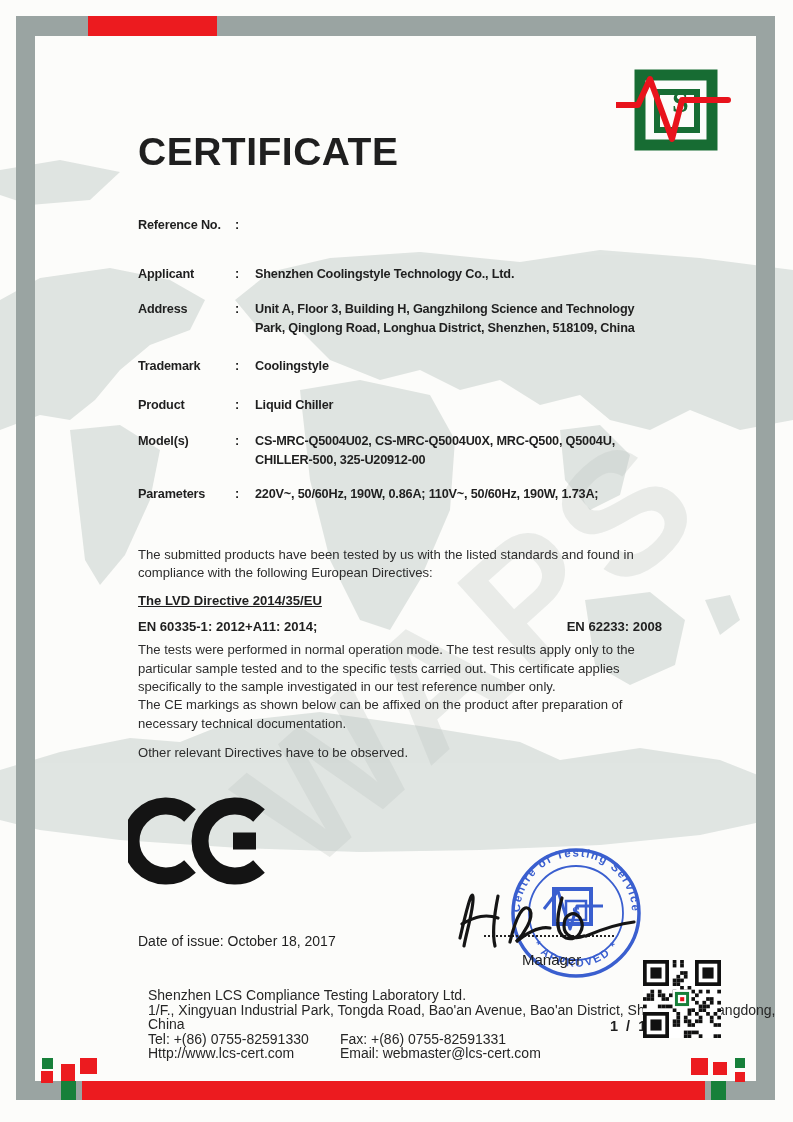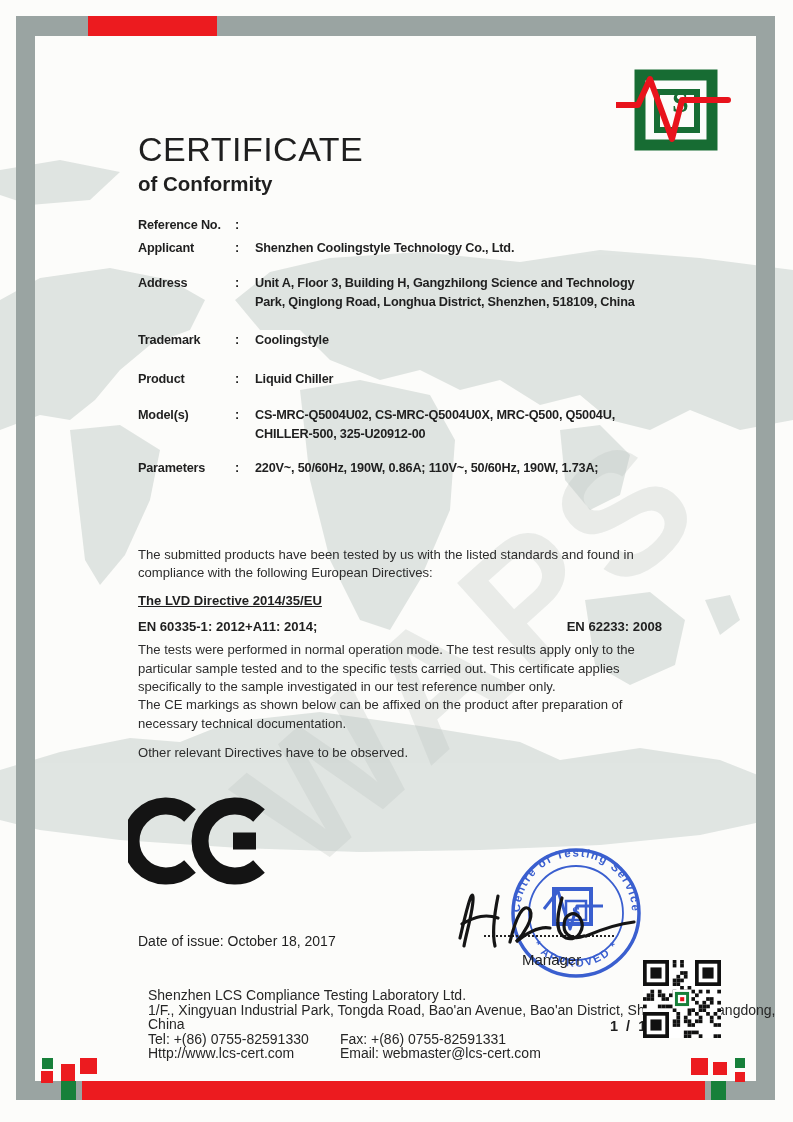--- a/index.html
+++ b/index.html
@@ -15,21 +15,21 @@
   .bar{position:absolute;background:#9aa4a2;z-index:2;}
   .frame-top{left:16px;top:16px;width:759px;height:20px;}
   .frame-left{left:16px;top:16px;width:19px;height:1084px;}
   .frame-right{left:756px;top:16px;width:19px;height:1084px;}
   .frame-bottom{left:16px;top:1081px;width:759px;height:19px;}
   .red{background:#ec1b1f !important;}
   .green{background:#17803a !important;}
   .accent{position:absolute;z-index:3;}
   
   .content{position:absolute;z-index:4;}
-  .title1{font-size:34px;font-weight:normal;letter-spacing:0.5px;}
+  .title1{font-size:39px;font-weight:bold;letter-spacing:0.5px;}
   .title2{font-size:20.5px;font-weight:bold;margin-top:3px;}
   .fields{left:138px;top:216px;width:527px;}
   .frow{display:grid;grid-template-columns:97px 20px 1fr;font-size:12.7px;font-weight:bold;
         line-height:19px;letter-spacing:-0.2px;}
   .fvalue{max-width:445px;}
   .dc-symbol{display:inline-block;width:15px;height:10px;position:relative;margin:0 3px 0 1px;}
   .dc-symbol::before{content:"";position:absolute;left:0;right:0;top:1px;height:2.6px;background:#141414;}
   .dc-symbol::after{content:"";position:absolute;left:0;right:0;top:6px;height:2.6px;
         background:linear-gradient(to right,#141414 0 28%,transparent 28% 37%,#141414 37% 64%,transparent 64% 73%,#141414 73% 100%);}
   .bodytext{left:138px;top:546px;width:524px;font-size:13.1px;line-height:1.4;color:#2d2d2d;}
@@ -89,25 +89,24 @@
 
   <svg class="content" style="left:616px;top:62px;" width="115" height="94" viewBox="0 0 115 94">
     <rect x="24" y="13" width="72" height="70" fill="none" stroke="#176c33" stroke-width="11"></rect>
     <rect x="41" y="30" width="40" height="38" fill="none" stroke="#176c33" stroke-width="6"></rect>
     <text x="56" y="50" font-family="Liberation Serif, serif" font-size="30" font-weight="bold" fill="#176c33">S</text>
     <path d="M0,43 H22 L34,17 L56,77 L66,38 H112" fill="none" stroke="#e8131c" stroke-width="6" stroke-linejoin="round" stroke-linecap="round"></path>
   </svg>
 
   <div class="content" style="left:138px;top:130px;">
     <div class="title1">CERTIFICATE</div>
-    <div class="title2">of Conformity</div>
   </div>
 
   <div class="content fields">
-    <div class="frow" style="margin-bottom:4px;">
+    <div class="frow" style="margin-bottom:30px;">
       <span>Reference No.</span>
       <span>:</span>
     </div>
     <div class="frow" style="margin-bottom:16px;">
       <span>Applicant</span>
       <span>:</span>
       <span class="fvalue">Shenzhen Coolingstyle Technology Co., Ltd.</span>
     </div>
     <div class="frow" style="margin-bottom:19px;">
       <span>Address</span>

